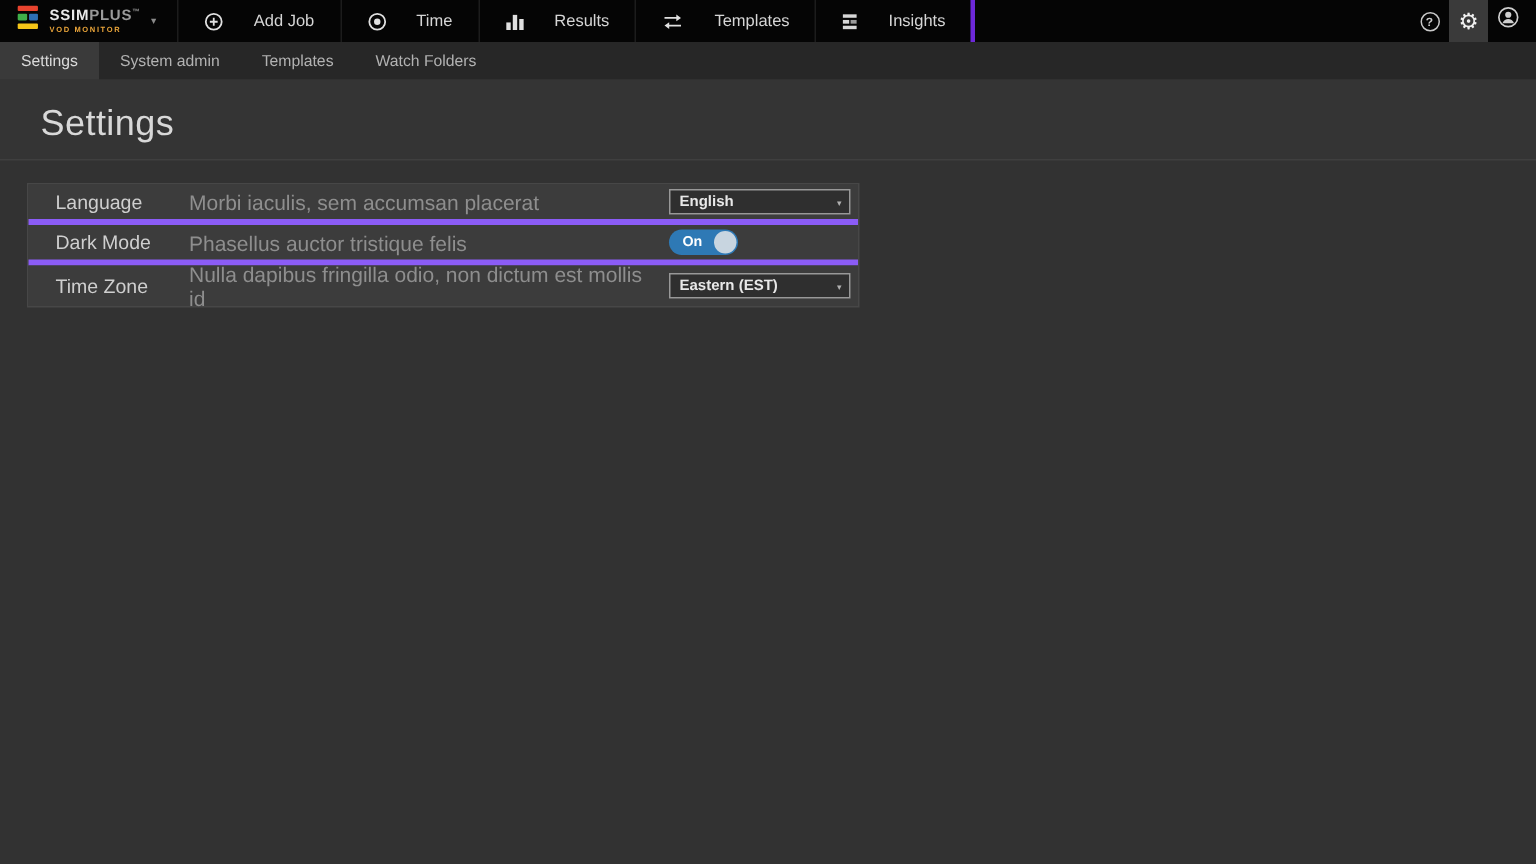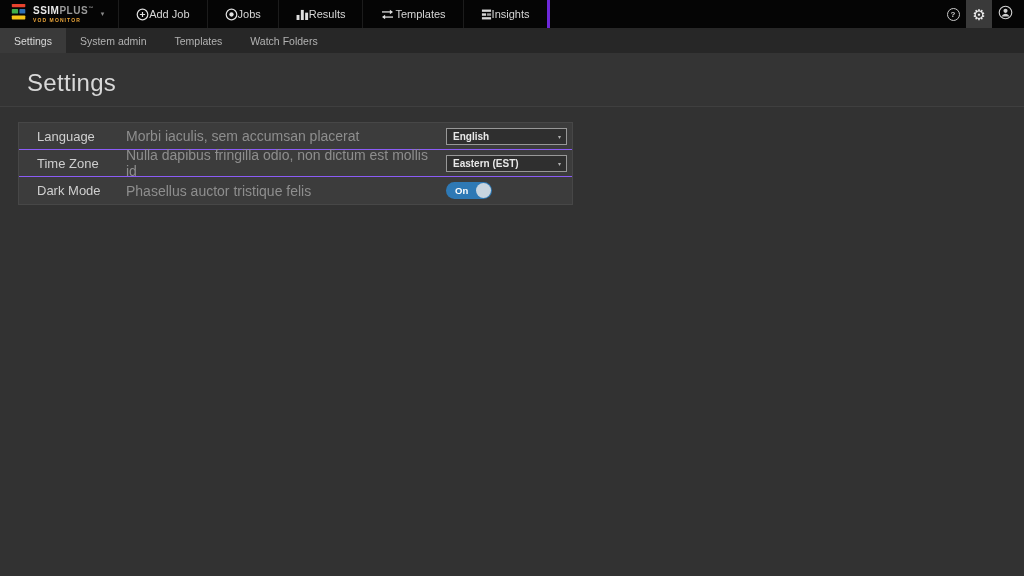--- a/index.html
+++ b/index.html
@@ -21,21 +21,21 @@
   }
   .brand-text { display:flex; flex-direction:column; line-height:1; }
   .brand-name { font-size:10px; font-weight:bold; letter-spacing:.5px; color:#e8e8e8; }
   .brand-name .tm { font-size:5px; vertical-align:top; color:#9a9a9a; }
   .brand-name .plus { color:#9a9a9a; }
   .brand-sub { font-size:5px; font-weight:bold; letter-spacing:1.1px; color:var(--brand-orange,#eda73b); margin-top:2px; }
   .brand-caret { font-size:7px; color:#8a8a8a; margin-left:2px; }
 
   .nav-items { display:flex; align-items:stretch; }
   .nav-item {
-    display:flex; align-items:center; gap:0;
+    display:flex; align-items:center; gap:20px;
     padding:0 17px; font-size:11px; color:#d6d6d6;
     border-left:1px solid #1c1c1c; cursor:pointer;
   }
   .nav-item:last-child { border-right:3px solid #6d28d9; }
   .nav-icon { display:flex; align-items:center; }
 
   .nav-right { margin-left:auto; display:flex; align-items:stretch; padding-right:6px; }
   .nav-icon-btn {
     display:flex; align-items:center; justify-content:center;
     width:26px; cursor:pointer;
@@ -68,21 +68,21 @@
   .page-title { font-size:24px; font-weight:400; color:#d8d8d8; letter-spacing:.3px; }
 
   
   .content { padding:15px 0 0 18px; }
   .panel {
     width:555px; border:1px solid #474747;
   }
   .row {
     height:27px; background:var(--row-bg,#3c3c3c);
     display:flex; align-items:center;
-    border-bottom:1px solid #8b5cf6;
+    border-bottom:4px solid #8b5cf6;
   }
   .row:last-child { border-bottom:none; }
   .row-label {
     width:107px; padding-left:18px; flex:none;
     font-size:13px; color:#cfcfcf;
   }
   .row-desc { flex:1; font-size:14px; color:#8e8e8e; }
   .row-control { flex:none; width:126px; display:flex; justify-content:flex-start;margin-left:15px; }
 
   .select {
@@ -135,21 +135,21 @@
         </span>
     <span class="nav-label">Add Job</span>
   </div>
       <div class="nav-item">
     <span class="nav-icon">
           <svg width="13" height="13" viewBox="0 0 14 14">
             <circle cx="7" cy="7" r="5.7" fill="none" stroke="#e0e0e0" stroke-width="1.3"></circle>
             <circle cx="7" cy="7" r="2.3" fill="#e0e0e0"></circle>
           </svg>
         </span>
-    <span class="nav-label">Jobs</span>
+    <span class="nav-label">Time</span>
   </div>
       <div class="nav-item">
     <span class="nav-icon">
           <svg width="13" height="11" viewBox="0 0 14 12">
             <rect x="0.5" y="6.5" width="3.2" height="5.5" fill="#e0e0e0"></rect>
             <rect x="5.2" y="1" width="3.2" height="11" fill="#e0e0e0"></rect>
             <rect x="9.9" y="4" width="3.2" height="8" fill="#e0e0e0"></rect>
           </svg>
         </span>
     <span class="nav-label">Results</span>
@@ -222,33 +222,33 @@
     <span class="row-label">Language</span>
     <span class="row-desc">Morbi iaculis, sem accumsan placerat</span>
     <span class="row-control">
           <div class="select">
     <span class="select-value">English</span>
     <span class="select-caret">▾</span>
   </div>
         </span>
   </div>
       <div class="row">
+    <span class="row-label">Dark Mode</span>
+    <span class="row-desc">Phasellus auctor tristique felis</span>
+    <span class="row-control">
+          <div class="toggle">
+    <span class="toggle-label">On</span>
+    <span class="toggle-knob"></span>
+  </div>
+        </span>
+  </div>
+      <div class="row">
     <span class="row-label">Time Zone</span>
     <span class="row-desc">Nulla dapibus fringilla odio, non dictum est mollis id</span>
     <span class="row-control">
           <div class="select">
     <span class="select-value">Eastern (EST)</span>
     <span class="select-caret">▾</span>
   </div>
         </span>
   </div>
-      <div class="row">
-    <span class="row-label">Dark Mode</span>
-    <span class="row-desc">Phasellus auctor tristique felis</span>
-    <span class="row-control">
-          <div class="toggle">
-    <span class="toggle-label">On</span>
-    <span class="toggle-knob"></span>
-  </div>
-        </span>
-  </div>
     </div>
 </main>
 
 </body></html>

